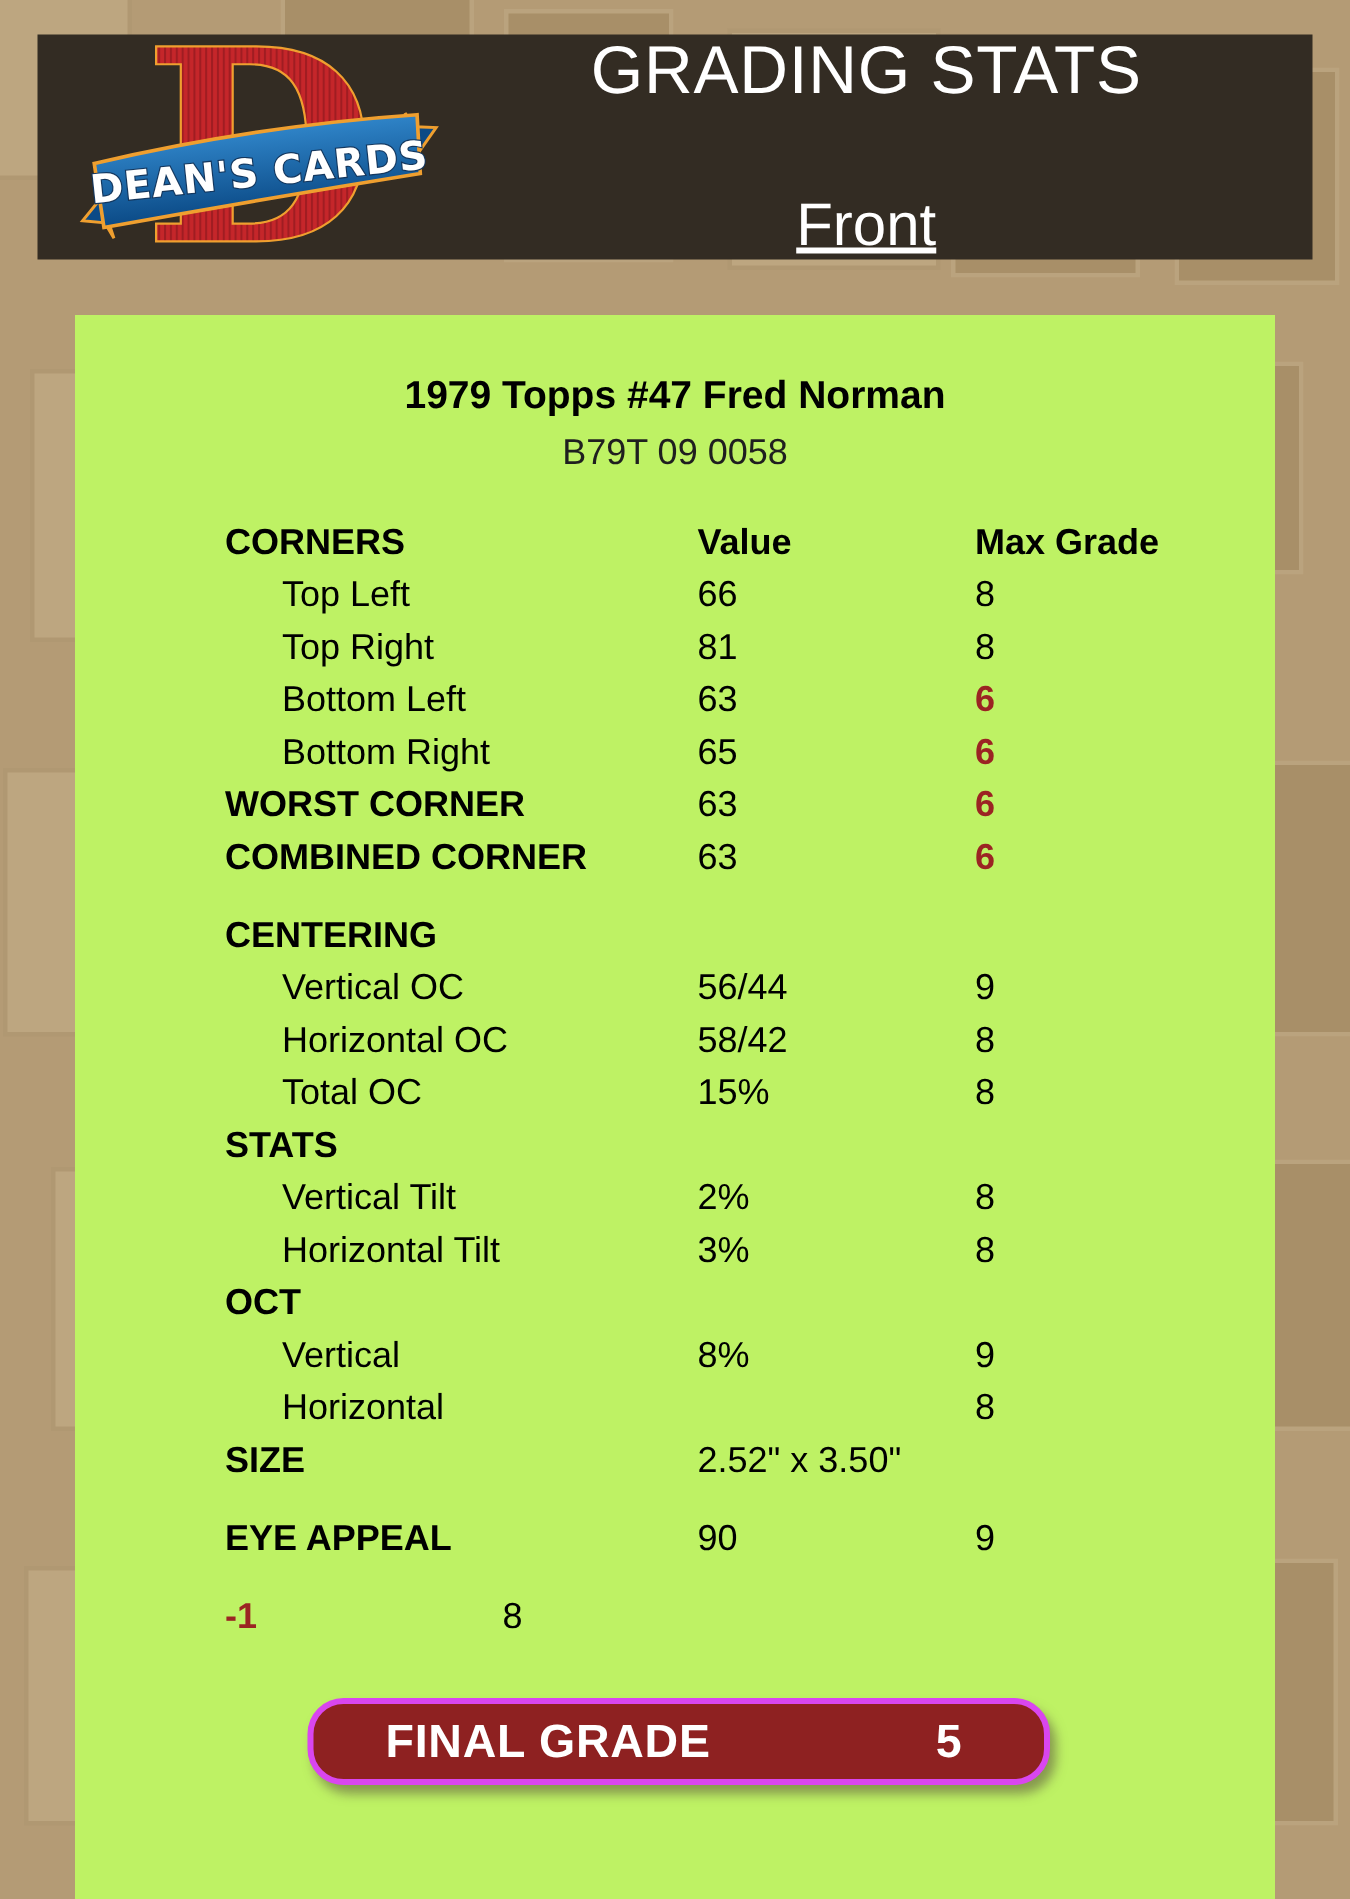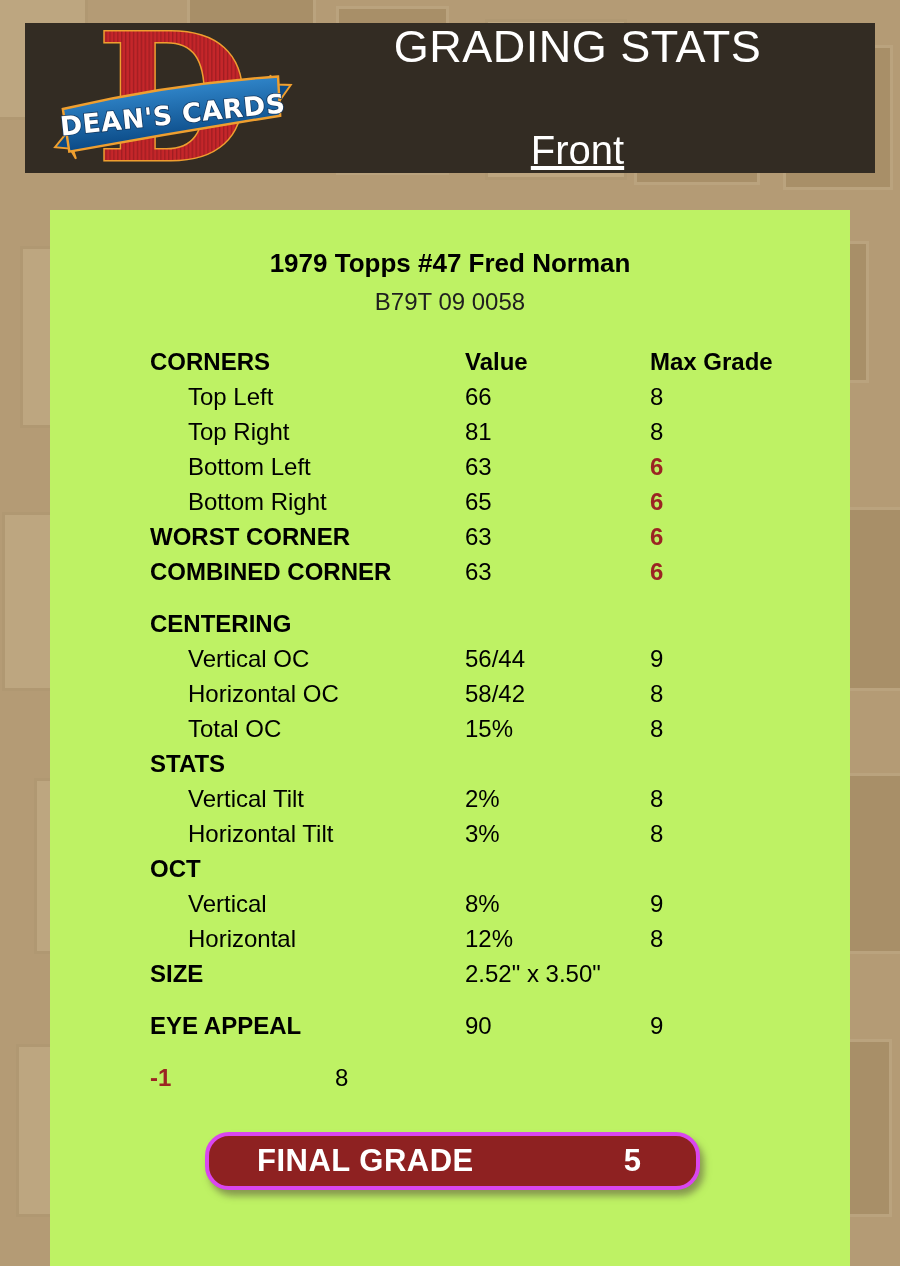--- a/index.html
+++ b/index.html
@@ -197,21 +197,20 @@
           <span class="value"></span>
           <span class="max"></span>
         </div>
         <div class="trow indent">
           <span class="label">Vertical</span>
           <span class="value">8%</span>
           <span class="max">9</span>
         </div>
         <div class="trow indent">
           <span class="label">Horizontal</span>
-          <span class="value">12%</span>
           <span class="max">8</span>
         </div>
         <div class="trow bold gap-after">
           <span class="label">SIZE</span>
           <span class="value">2.52" x 3.50"</span>
           <span class="max"></span>
         </div>
         <div class="trow bold gap-after">
           <span class="label">EYE APPEAL</span>
           <span class="value">90</span>

